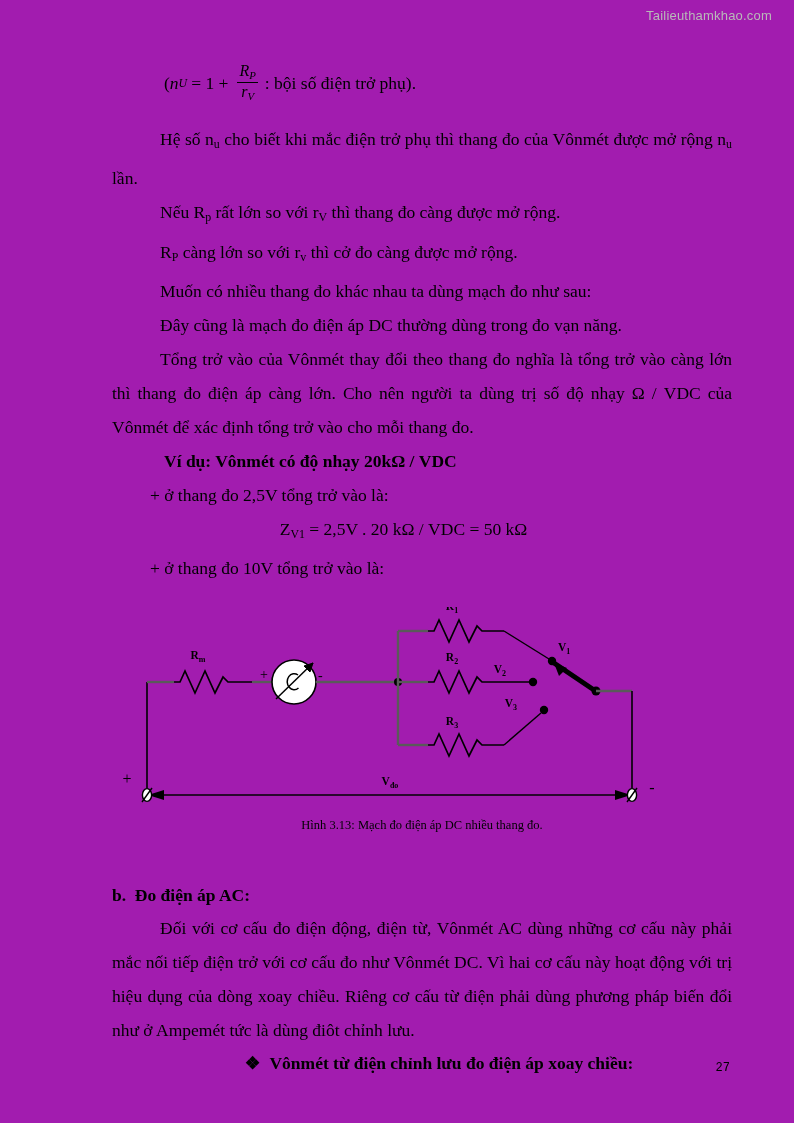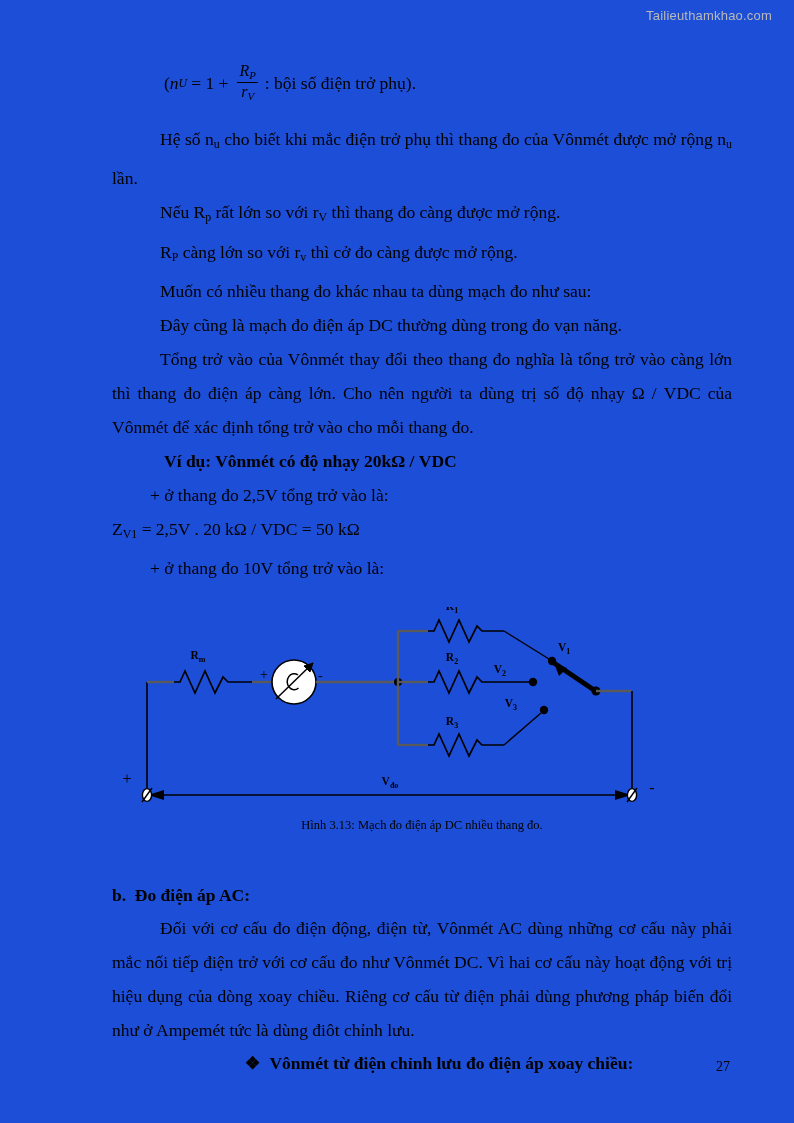--- a/index.html
+++ b/index.html
@@ -11,21 +11,21 @@
     width: 794px;
     height: 1123px;
     position: relative;
     font-family: "Liberation Serif", "DejaVu Serif", serif;
     color: #000000;
     overflow: hidden;
   }
   .page {
     position: absolute;
     inset: 0;
-    background: #1d4ed8;
+    background: #a21caf;
   }
 
   
   .watermark {
     position: absolute;
     top: 8px;
     right: 22px;
     font-family: "Liberation Sans", sans-serif;
     font-size: 13px;
     color: #b9b9b9;
@@ -46,21 +46,21 @@
     line-height: 34px;
     text-align: justify;
     text-indent: 48px;
   }
   p.plusline { text-indent: 38px; }
   p.viduline { text-indent: 52px; font-weight: bold; }
 
   .eqline {
     font-size: 17.5px;
     line-height: 34px;
-    text-align: left;
+    text-align: center;
     padding-right: 37px;
     margin: 0;
     white-space: nowrap;
   }
   .eqline.eq2 { padding-right: 22px; }
 
   sub { font-size: 0.68em; vertical-align: -0.28em; }
 
   
   .formula-row {
@@ -126,22 +126,22 @@
     text-align: center;
     font-size: 12.5px;
     line-height: 16px;
   }
 
   
   .page-number {
     position: absolute;
     right: 64px;
     bottom: 48px;
-    font-size: 14px;
-    font-family: Liberation Serif, serif;
+    font-size: 12px;
+    font-family: Liberation Mono, monospace;
   }
 </style>
 </head>
 <body>
 
 <div class="page">
 
   <div class="watermark">Tailieuthamkhao.com</div>
 
   <div class="content">

